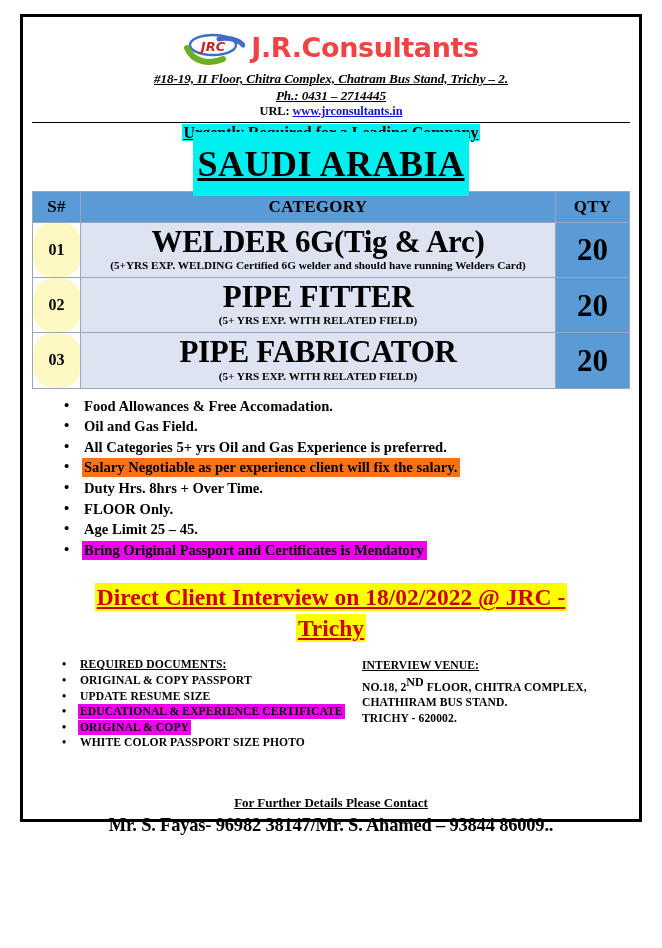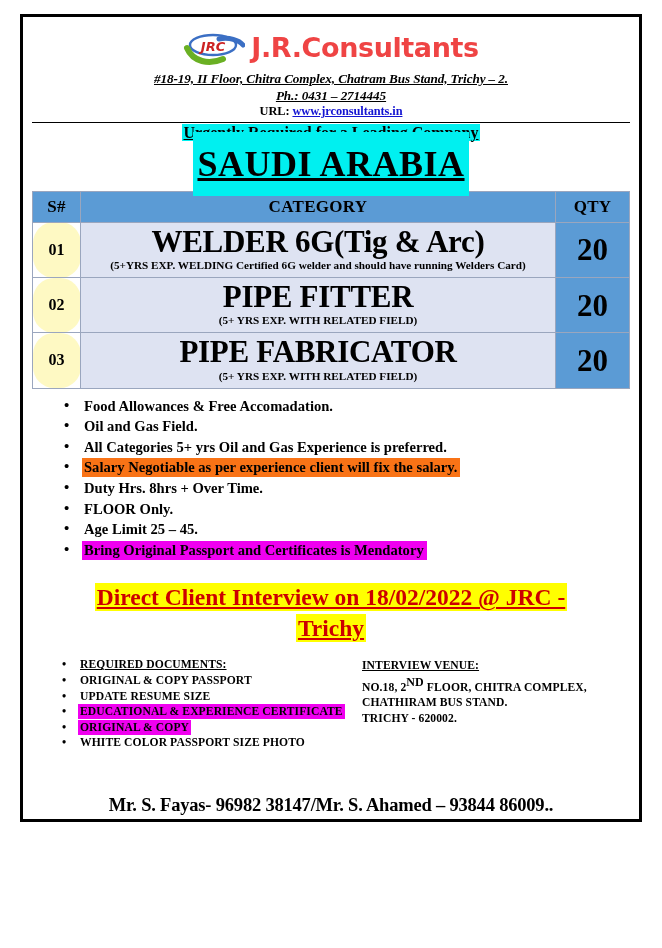--- a/index.html
+++ b/index.html
@@ -352,17 +352,18 @@
     </div>
     <div class="col-right">
       <div class="venue-line u">INTERVIEW VENUE:</div>
       <div class="venue-line"><span>NO.18, 2</span><sup>ND</sup><span> FLOOR, CHITRA COMPLEX,</span></div>
       <div class="venue-line">CHATHIRAM BUS STAND.</div>
       <div class="venue-line">TRICHY - 620002.</div>
     </div>
   </div>
 
   <div class="footer">
+    <div class="foot-head">For Further Details Please Contact</div>
     <div class="foot-contact">Mr. S. Fayas- 96982 38147/Mr. S. Ahamed – 93844 86009..</div>
   </div>
 
 </div>
 </div>
 
 </body></html>

